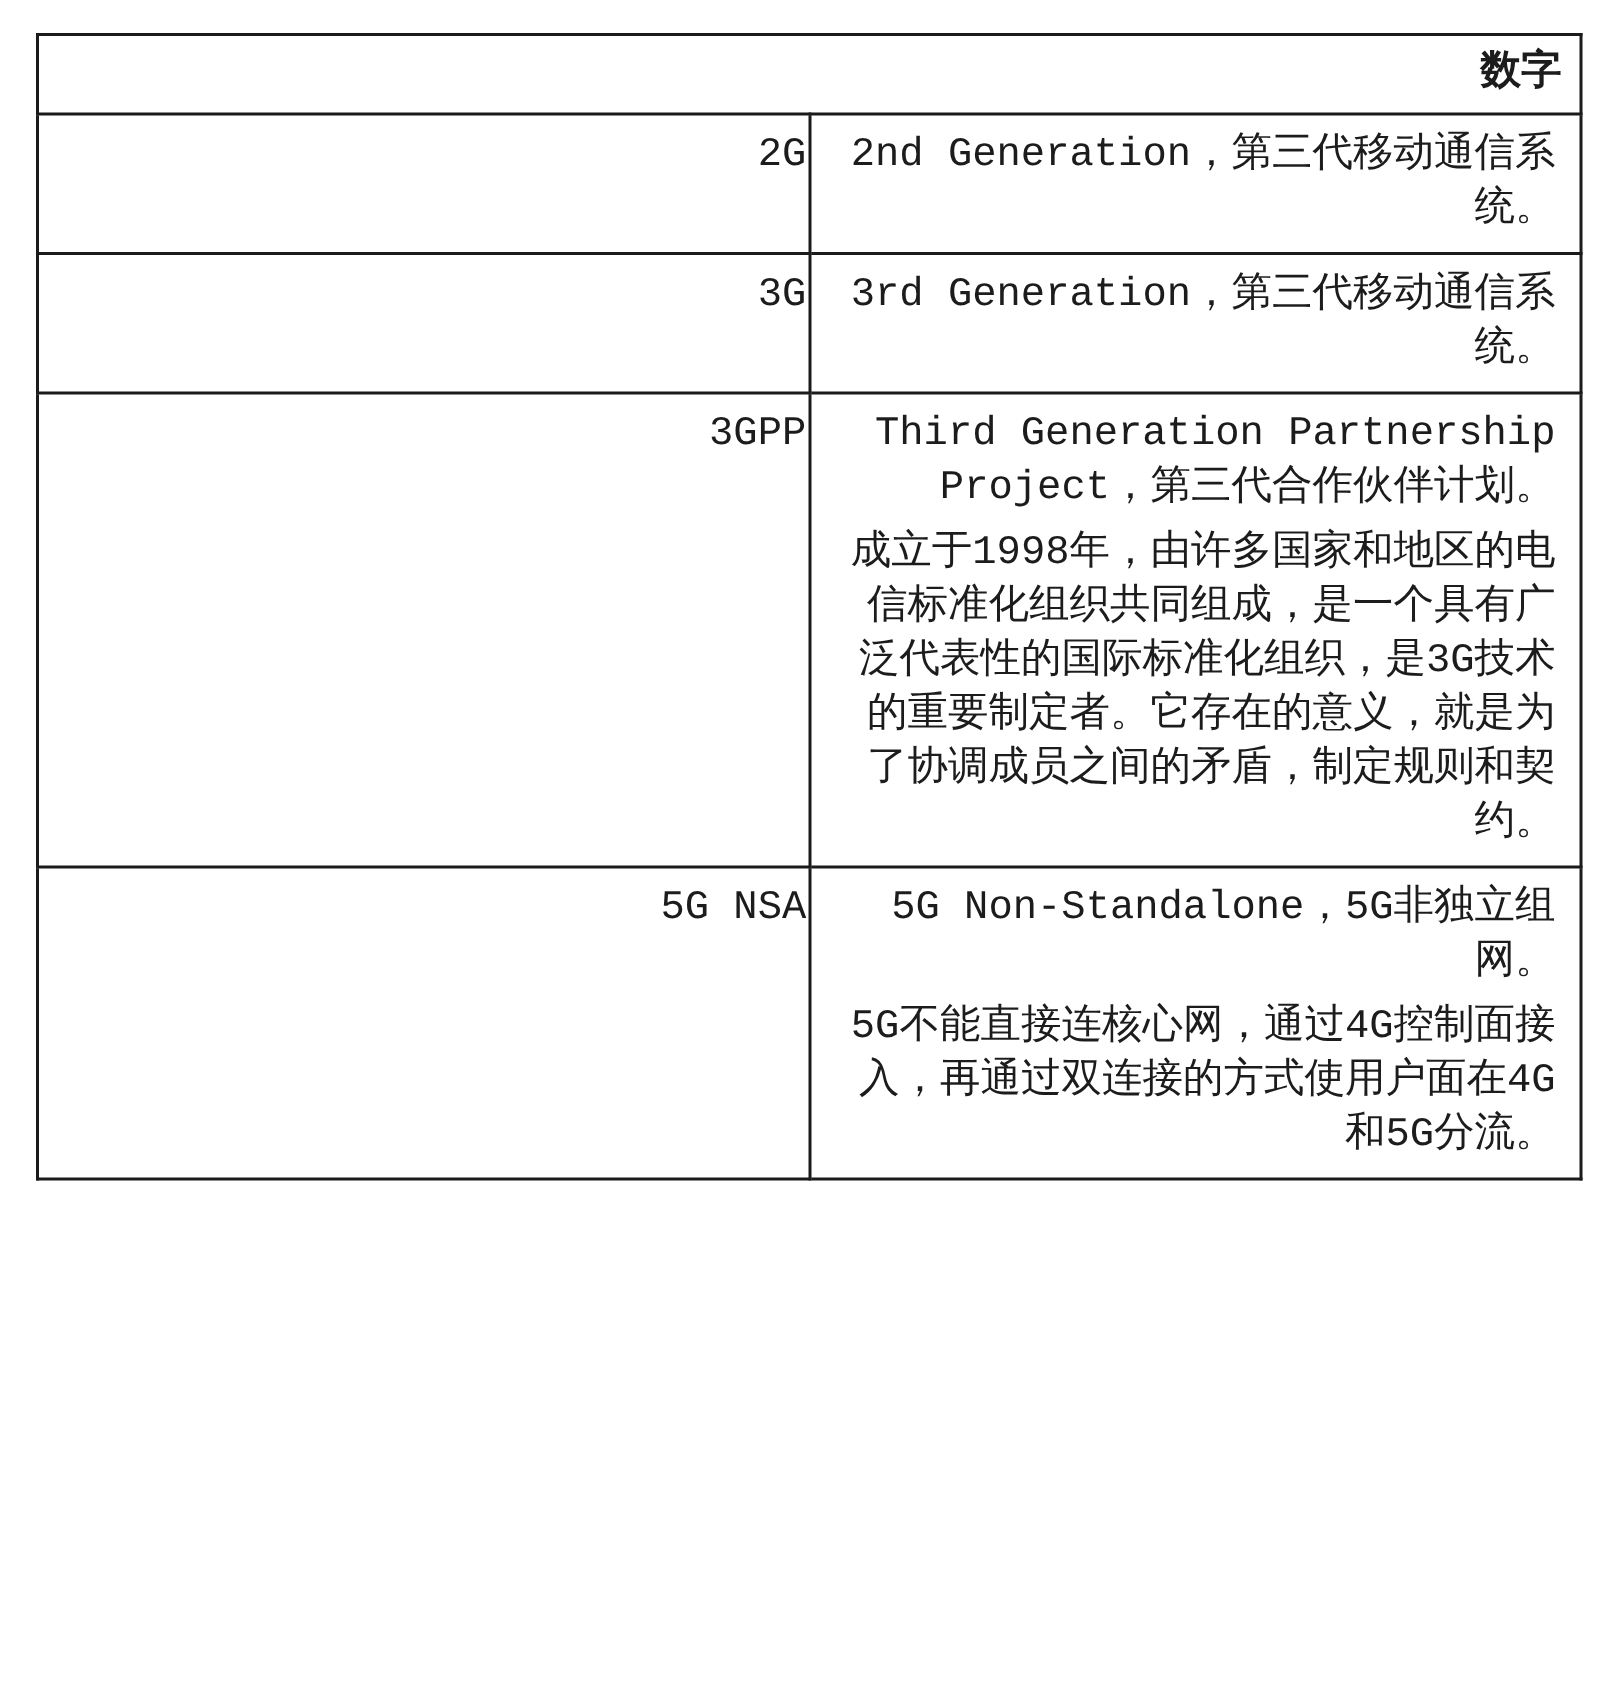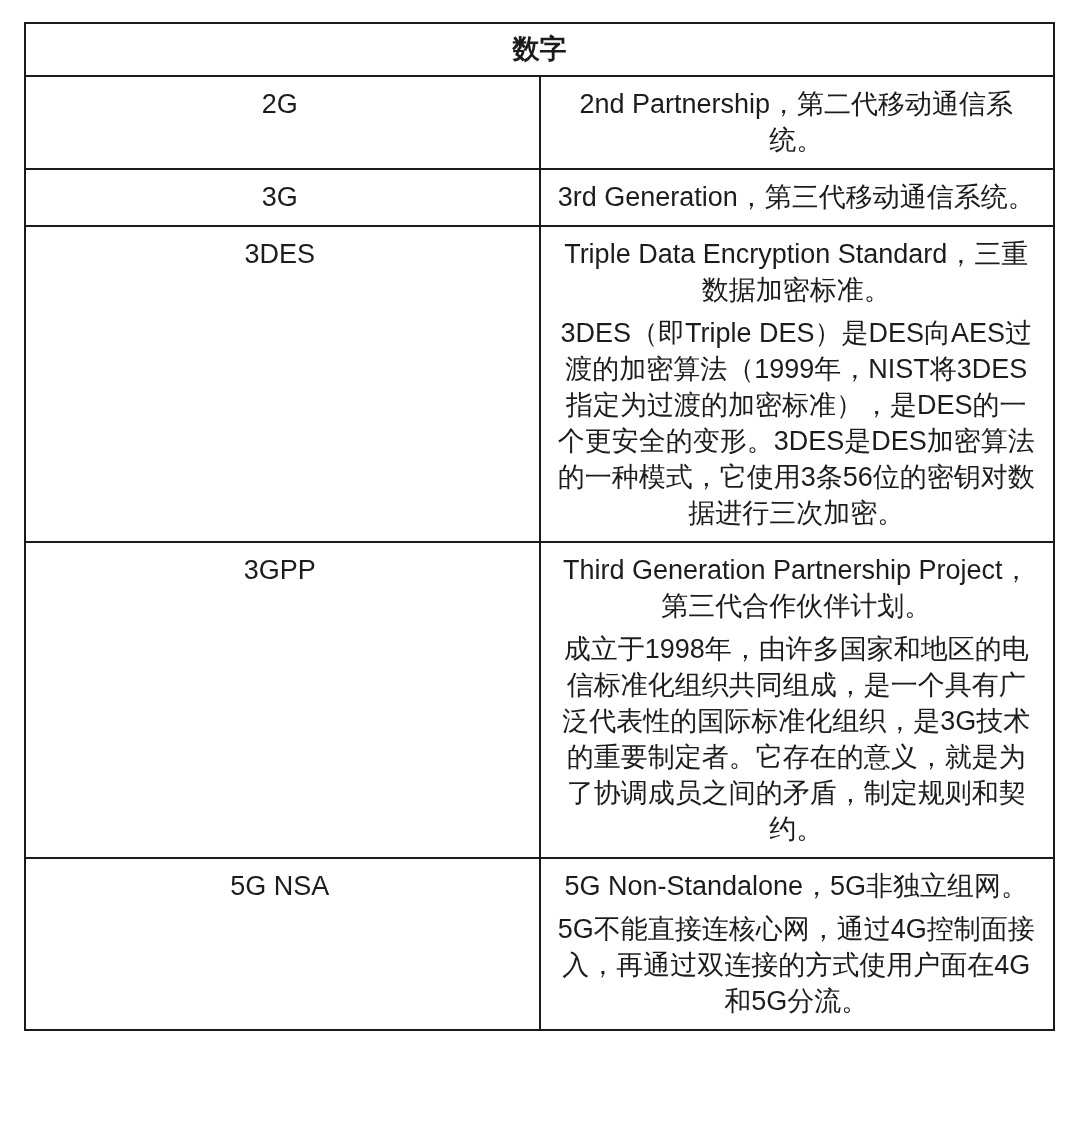--- a/index.html
+++ b/index.html
@@ -22,32 +22,33 @@
     border-collapse: collapse;
     table-layout: fixed;
     background: #ffffff;
   }
   table.glossary th,
   table.glossary td {
     border: 2.5px solid #1b1b1b;
     vertical-align: top;
     font-size: 27px;
     line-height: 36px;
-    text-align: center;
+    text-align: right;
+    font-family: Liberation Mono, monospace;
   }
   th.section-header {
     font-size: 29px;
     font-weight: bold;
     padding: 7px 12px 8px 12px;
     height: 35px;
     vertical-align: middle;
   }
   td.term-cell {
     width: 176px;
-    padding: 9px 18px 9px 13px;
+    padding: 9px 1px 9px 13px;
   }
   td.def-cell {
     padding: 9px 16px 10px 15px;
   }
   td.def-cell p {
     margin: 0;
     padding: 0;
   }
   td.def-cell p + p {
     margin-top: 7px;
@@ -60,34 +61,27 @@
   <thead>
     <tr>
       <th class="section-header" colspan="2">数字</th>
     </tr>
   </thead>
   <tbody id="glossary-body">
 
   <tr>
         <td class="term-cell">2G</td>
         <td class="def-cell">
-          <p>2nd Partnership，第二代移动通信系统。</p>
+          <p>2nd Generation，第三代移动通信系统。</p>
         </td>
       </tr>
       <tr>
         <td class="term-cell">3G</td>
         <td class="def-cell">
           <p>3rd Generation，第三代移动通信系统。</p>
-        </td>
-      </tr>
-      <tr>
-        <td class="term-cell">3DES</td>
-        <td class="def-cell">
-          <p>Triple Data Encryption Standard，三重数据加密标准。</p>
-          <p>3DES（即Triple DES）是DES向AES过渡的加密算法（1999年，NIST将3DES指定为过渡的加密标准），是DES的一个更安全的变形。3DES是DES加密算法的一种模式，它使用3条56位的密钥对数据进行三次加密。</p>
         </td>
       </tr>
       <tr>
         <td class="term-cell">3GPP</td>
         <td class="def-cell">
           <p>Third Generation Partnership Project，第三代合作伙伴计划。</p>
           <p>成立于1998年，由许多国家和地区的电信标准化组织共同组成，是一个具有广泛代表性的国际标准化组织，是3G技术的重要制定者。它存在的意义，就是为了协调成员之间的矛盾，制定规则和契约。</p>
         </td>
       </tr>
       <tr>

